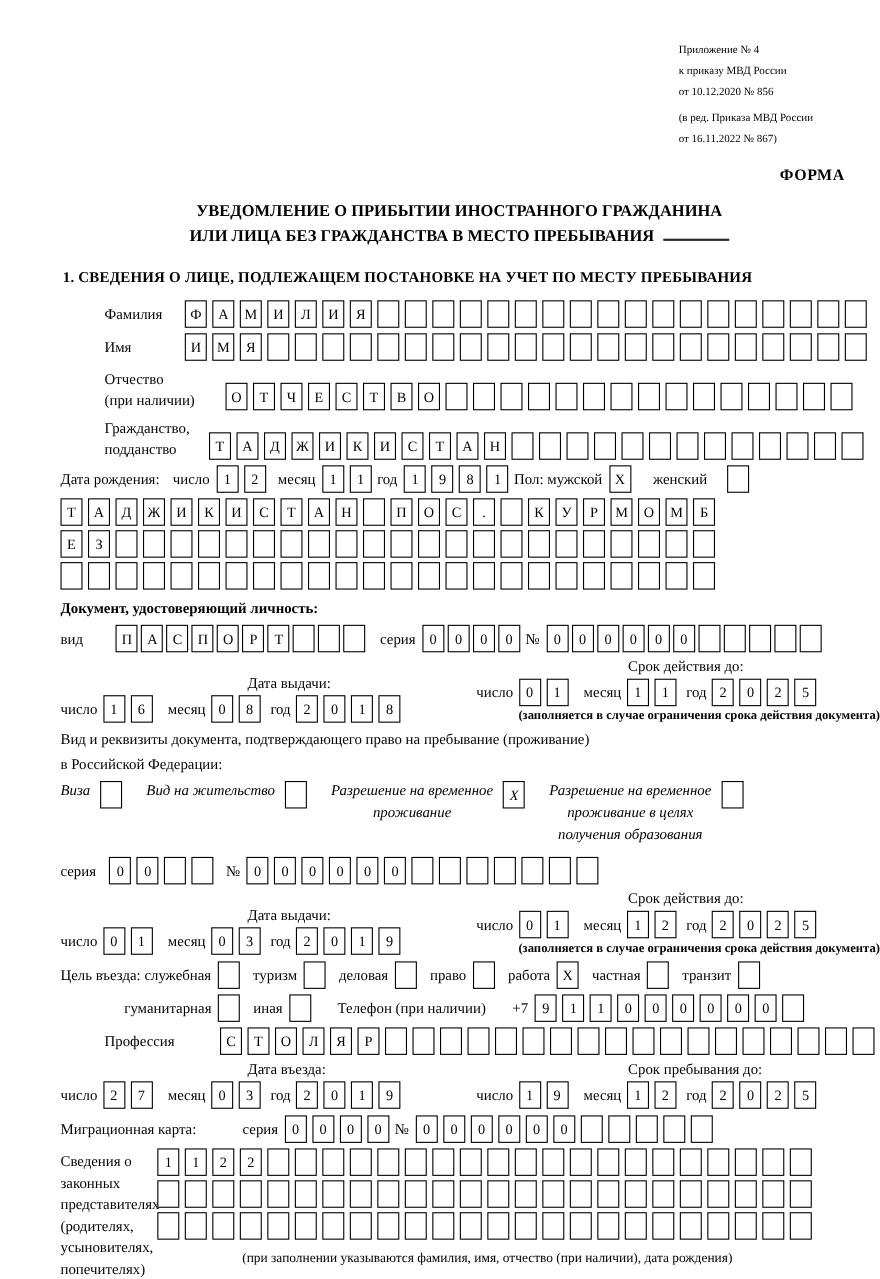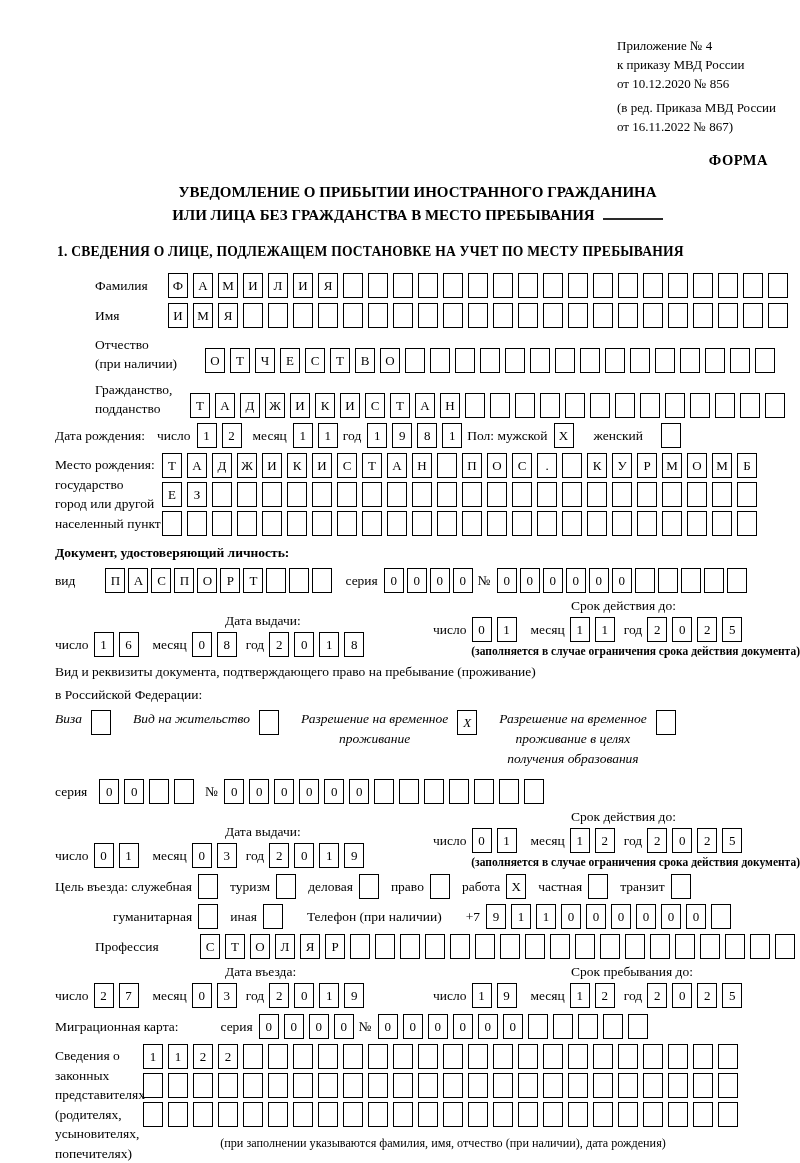--- a/index.html
+++ b/index.html
@@ -1,21 +1,21 @@
 <!DOCTYPE html>
 <html><head>
 <meta charset="utf-8">
 <style>
   html,body{margin:0;padding:0;background:#fff;}
   body{width:800px;height:1163px;overflow:hidden;color:#000;
        font-family:"Liberation Serif", serif;font-size:13.5px;}
   .page{box-sizing:border-box;width:800px;height:1163px;padding:36px 0 0 55px;position:relative;}
 
   
-  .hdr{margin-left:562px;font-size:13px;line-height:19px;}
+  .hdr{margin-left:562px;font-size:10px;line-height:19px;}
   .hdr .amend{margin-top:5px;}
   .form-label{font-weight:bold;font-size:14.5px;letter-spacing:.5px;
               text-align:right;padding-right:32px;margin-top:16px;}
 
   
   .title{text-align:center;font-weight:bold;font-size:15px;line-height:23px;margin:12px 30px 0 10px;}
   .blank-line{display:inline-block;width:60px;border-bottom:2px solid #2a2a2a;height:13px;margin-left:8px;}
 
   .sec-heading{font-weight:bold;font-size:13.6px;margin:17px 0 13px 2px;letter-spacing:.2px;}
 
@@ -242,26 +242,20 @@
           <div class="cell" data-name="char-cell">1</div>
         </div>
         <span class="lbl" data-name="field-label">Пол: мужской</span>
         <div class="cell chk" data-name="male-checkbox">X</div>
         <span class="gap" data-name="spacer" style="width: 8px;"></span>
         <span class="lbl" data-name="field-label">женский</span>
         <span class="gap" data-name="spacer" style="width: 12px;"></span>
         <div class="cell chk" data-name="female-checkbox"></div>
       </div>
       <div class="mf" data-name="birth-place-row">
-        <div class="mf-label" data-name="field-label">
-          <div data-name="field-label-line">Место рождения:</div>
-          <div data-name="field-label-line">государство</div>
-          <div data-name="field-label-line">город или другой</div>
-          <div data-name="field-label-line">населенный пункт</div>
-        </div>
         <div class="mf-rows" data-name="birth-place-boxes-rows">
           <div class="boxes" data-name="birth-place-boxes-line-1">
             <div class="cell" data-name="char-cell">Т</div>
             <div class="cell" data-name="char-cell">А</div>
             <div class="cell" data-name="char-cell">Д</div>
             <div class="cell" data-name="char-cell">Ж</div>
             <div class="cell" data-name="char-cell">И</div>
             <div class="cell" data-name="char-cell">К</div>
             <div class="cell" data-name="char-cell">И</div>
             <div class="cell" data-name="char-cell">С</div>

